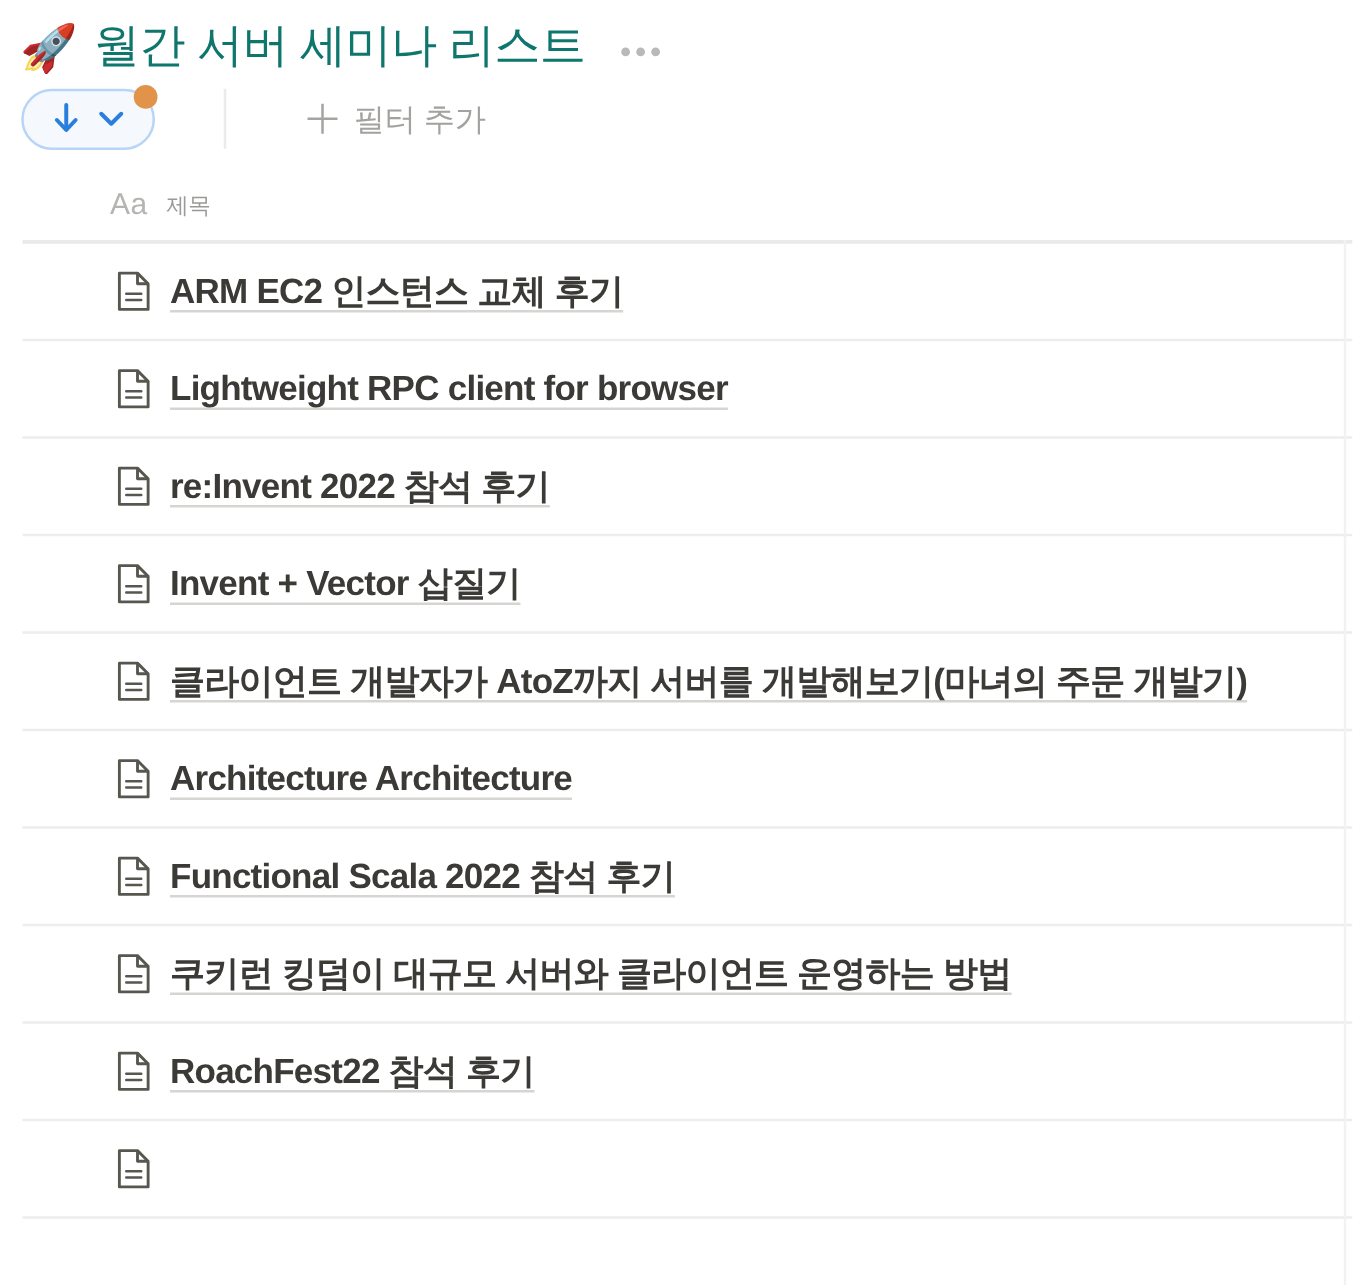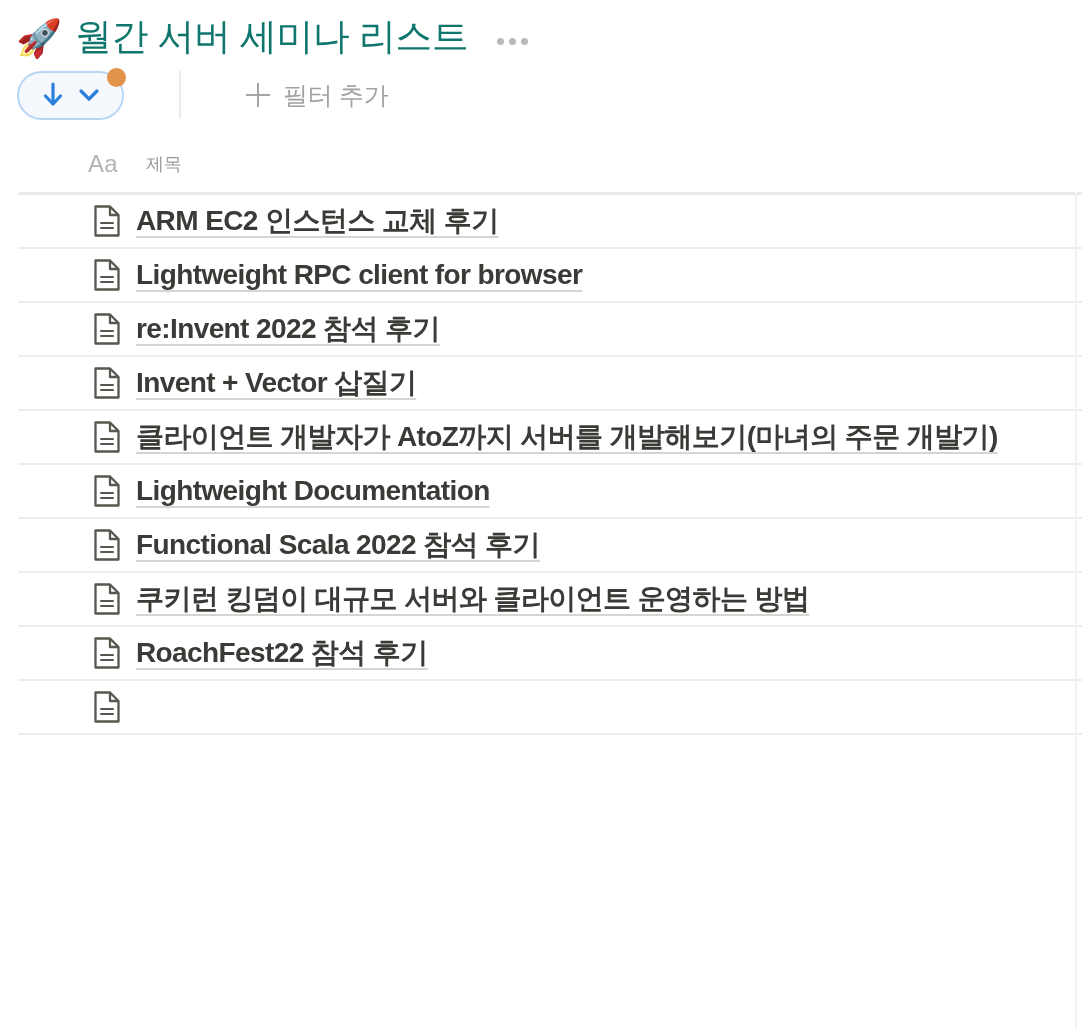--- a/index.html
+++ b/index.html
@@ -113,21 +113,21 @@
     color: #a3a29f;
     letter-spacing: -0.3px;
     white-space: nowrap;
   }
 
   
   .table { position: relative; margin-top: 8px; }
   .col-header {
     display: flex;
     align-items: center;
-    gap: 28px;
+    gap: 15px;
     padding-left: 88px;
     height: 56px;
   }
   .col-header .aa {
     font-size: 24px;
     color: #b5b4b1;
     letter-spacing: 0.3px;
     font-weight: 400;
   }
   .col-header .col-name {
@@ -139,21 +139,21 @@
   .hrule {
     height: 2px;
     background: #ededec;
     margin-left: 18px;
   }
   .hrule.thick { height: 3px; background: #eaeae9; }
 
   .row {
     display: flex;
     align-items: center;
-    height: 52px;
+    height: 76px;
     padding-left: 92px;
     cursor: pointer;
   }
   .row .page-icon {
     flex: 0 0 auto;
     margin-right: 14px;
     display: flex;
     align-items: center;
   }
   .row .row-title {
@@ -290,21 +290,21 @@
     <div class="hrule"></div>
 
     <div class="row">
       <span class="page-icon">
         <svg class="icon-svg" width="30" height="34" viewBox="0 0 30 34" aria-hidden="true">
           <path d="M3.5 2.5 H18 L26.5 11 V31.5 H3.5 Z" fill="#fff" stroke="#57564f" stroke-width="2.3" stroke-linejoin="round"></path>
           <path d="M18 2.5 V11 H26.5" fill="none" stroke="#57564f" stroke-width="2.3" stroke-linejoin="round"></path>
           <path d="M9 19 H21 M9 24 H21" stroke="#57564f" stroke-width="2" stroke-linecap="round"></path>
         </svg>
       </span>
-      <span class="row-title">Lightweight Documentation</span>
+      <span class="row-title">Architecture Architecture</span>
     </div>
     <div class="hrule"></div>
 
     <div class="row">
       <span class="page-icon">
         <svg class="icon-svg" width="30" height="34" viewBox="0 0 30 34" aria-hidden="true">
           <path d="M3.5 2.5 H18 L26.5 11 V31.5 H3.5 Z" fill="#fff" stroke="#57564f" stroke-width="2.3" stroke-linejoin="round"></path>
           <path d="M18 2.5 V11 H26.5" fill="none" stroke="#57564f" stroke-width="2.3" stroke-linejoin="round"></path>
           <path d="M9 19 H21 M9 24 H21" stroke="#57564f" stroke-width="2" stroke-linecap="round"></path>
         </svg>

